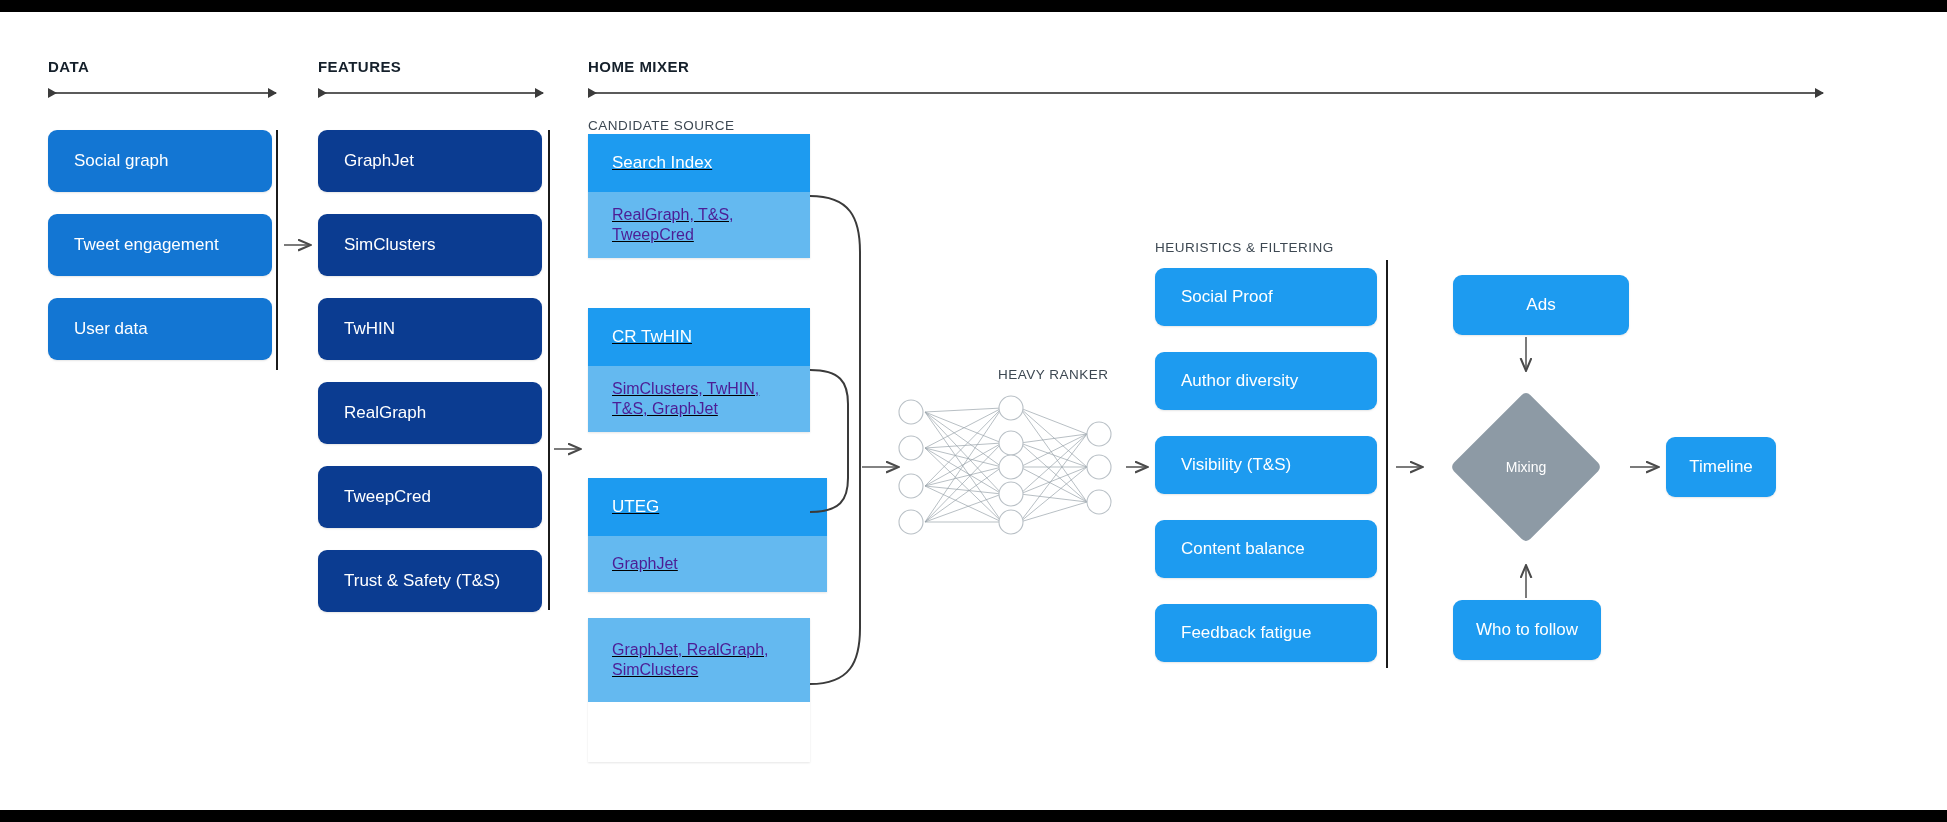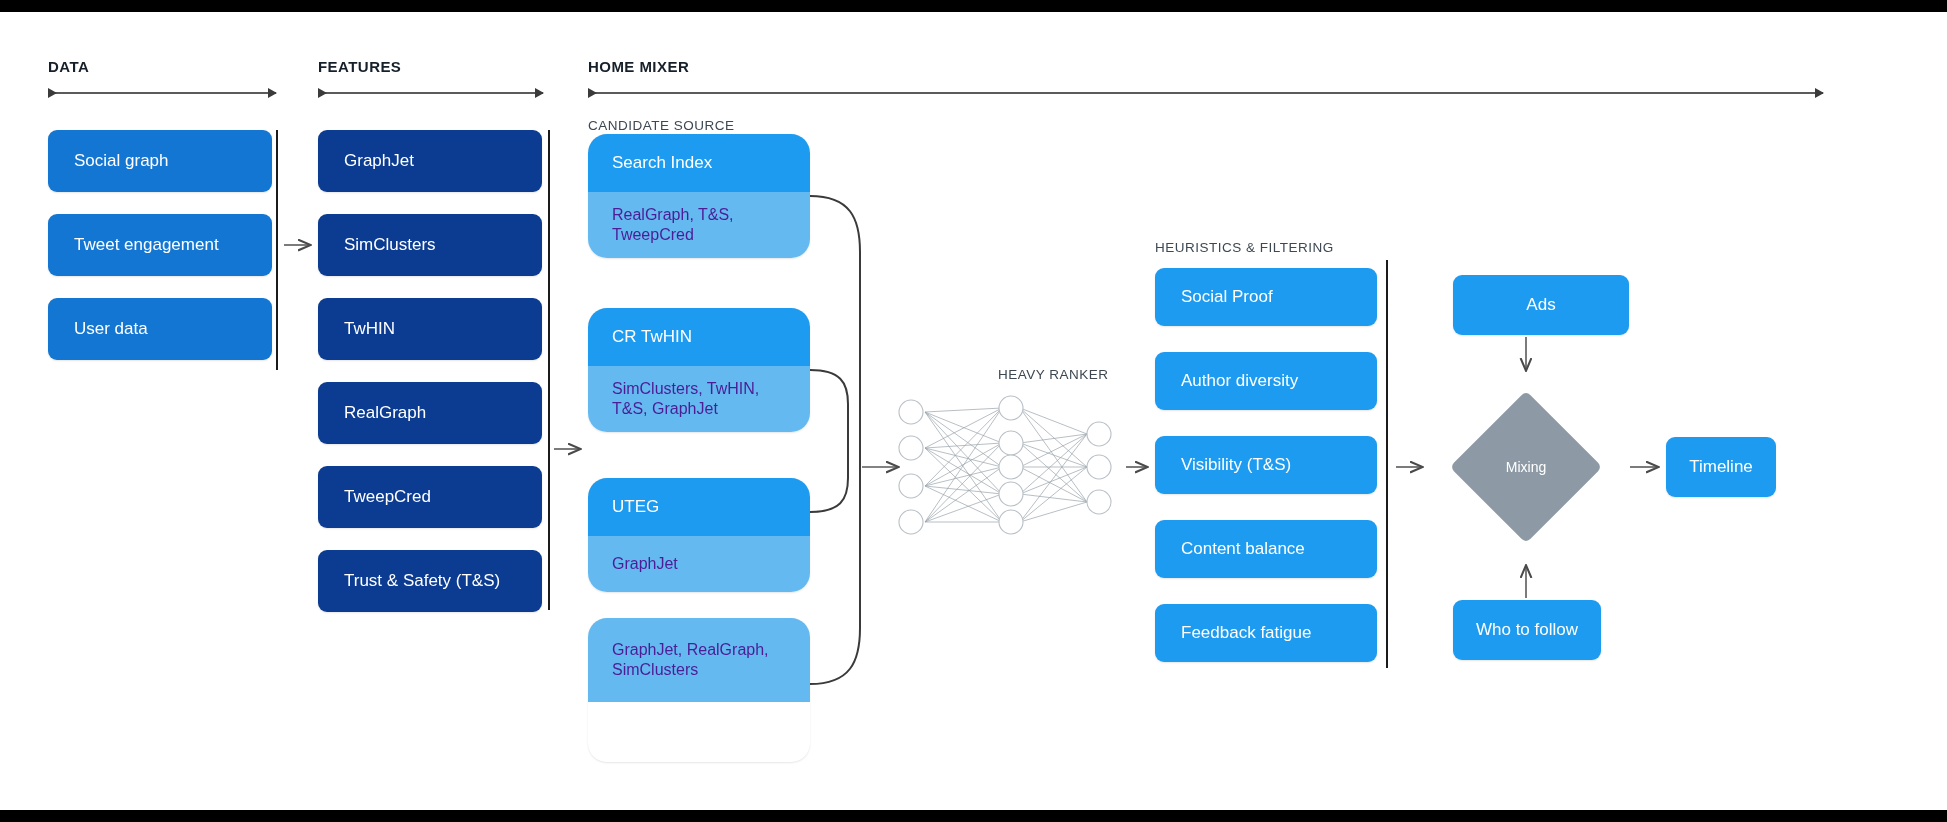--- a/index.html
+++ b/index.html
@@ -90,23 +90,24 @@
   }
   .card.data   { background: #1376d3; }
   .card.feat   { background: #0b3c91; }
   .card.heur   { background: #1d9bf0; }
   .card.plain  { background: #1d9bf0; }
   .card.center { justify-content: center; padding-left: 0; }
 
   
   .cs {
     position: absolute;
-    border-radius: 19px;
+    border-radius: 0;
     overflow: hidden;
     box-shadow: 0 1px 2px rgba(0,0,0,0.10);
+    text-decoration: underline;
   }
   .cs-head {
     background: #1d9bf0;
     color: #ffffff;
     font-size: 17px;
     display: flex;
     align-items: center;
     padding-left: 24px;
     box-sizing: border-box;
   }
@@ -219,21 +220,21 @@
     <div class="cs" style="left:588px; top:122px; width:222px; height:124px;">
       <div class="cs-head" style="height:58px;">Search Index</div>
       <div class="cs-body" style="height:66px;">RealGraph, T&amp;S, TweepCred</div>
     </div>
 
     <div class="cs" style="left:588px; top:296px; width:222px; height:124px;">
       <div class="cs-head" style="height:58px;">CR TwHIN</div>
       <div class="cs-body" style="height:66px;">SimClusters, TwHIN, T&amp;S, GraphJet</div>
     </div>
 
-    <div class="cs" style="left:588px; top:466px; width:222px; height:114px;">
+    <div class="cs" style="left:588px; top:466px; width:239px; height:114px;">
       <div class="cs-head" style="height:58px;">UTEG</div>
       <div class="cs-body" style="height:56px;">GraphJet</div>
     </div>
 
     <div class="cs" style="left:588px; top:606px; width:222px; height:144px;">
       <div class="cs-body" style="height:84px;">GraphJet, RealGraph, SimClusters</div>
     </div>
 
     <div class="card heur" style="left:1155px; top:256px; width:222px; height:58px;">
       <span>Social Proof</span>

